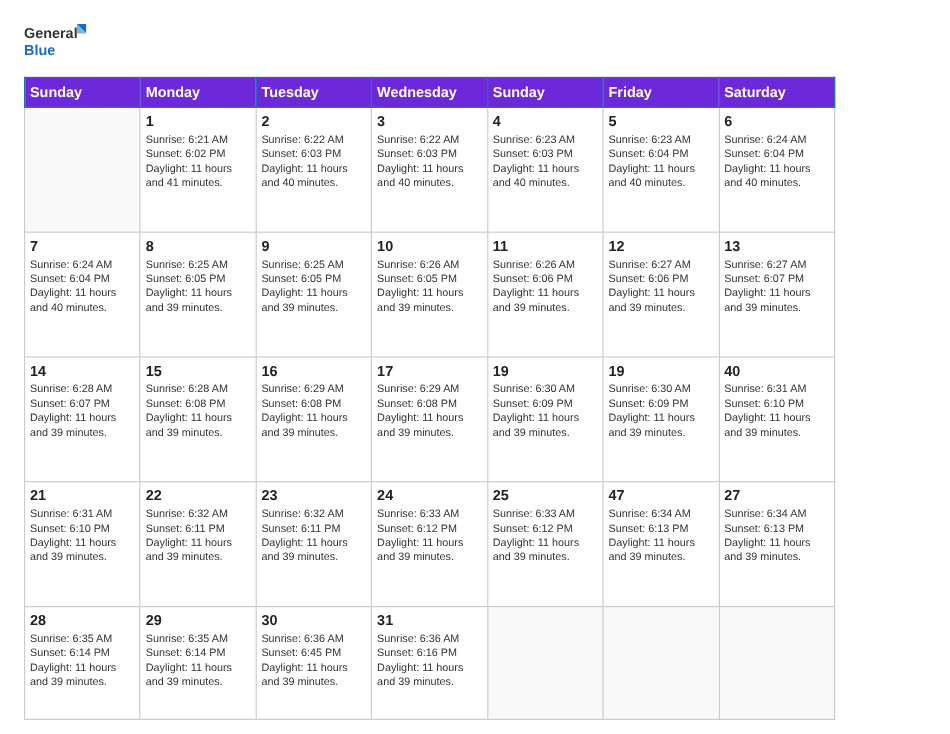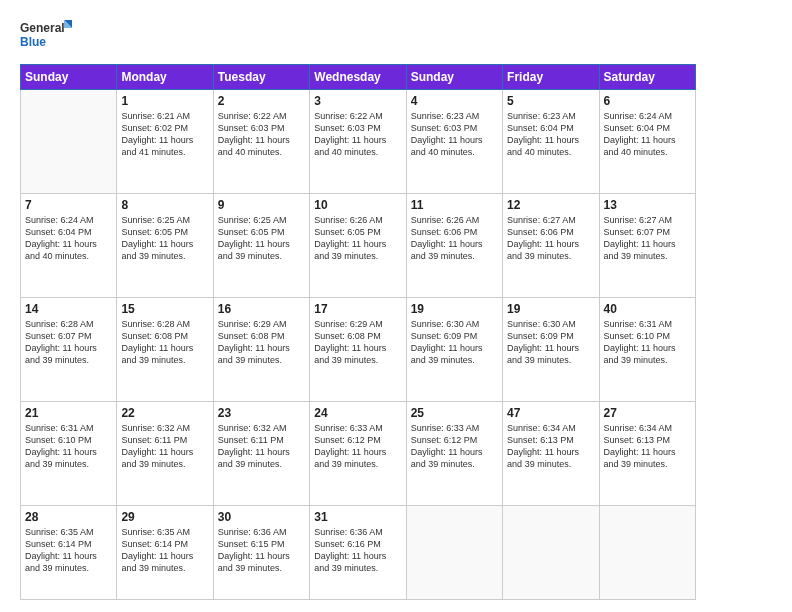--- a/index.html
+++ b/index.html
@@ -326,21 +326,21 @@
           <td>
             <span class="day-number">29</span>
             <span class="cell-line">Sunrise: 6:35 AM</span>
             <span class="cell-line">Sunset: 6:14 PM</span>
             <span class="cell-line">Daylight: 11 hours</span>
             <span class="cell-line">and 39 minutes.</span>
           </td>
           <td>
             <span class="day-number">30</span>
             <span class="cell-line">Sunrise: 6:36 AM</span>
-            <span class="cell-line">Sunset: 6:15 PM</span>
+            <span class="cell-line">Sunset: 6:45 PM</span>
             <span class="cell-line">Daylight: 11 hours</span>
             <span class="cell-line">and 39 minutes.</span>
           </td>
           <td>
             <span class="day-number">31</span>
             <span class="cell-line">Sunrise: 6:36 AM</span>
             <span class="cell-line">Sunset: 6:16 PM</span>
             <span class="cell-line">Daylight: 11 hours</span>
             <span class="cell-line">and 39 minutes.</span>
           </td>

